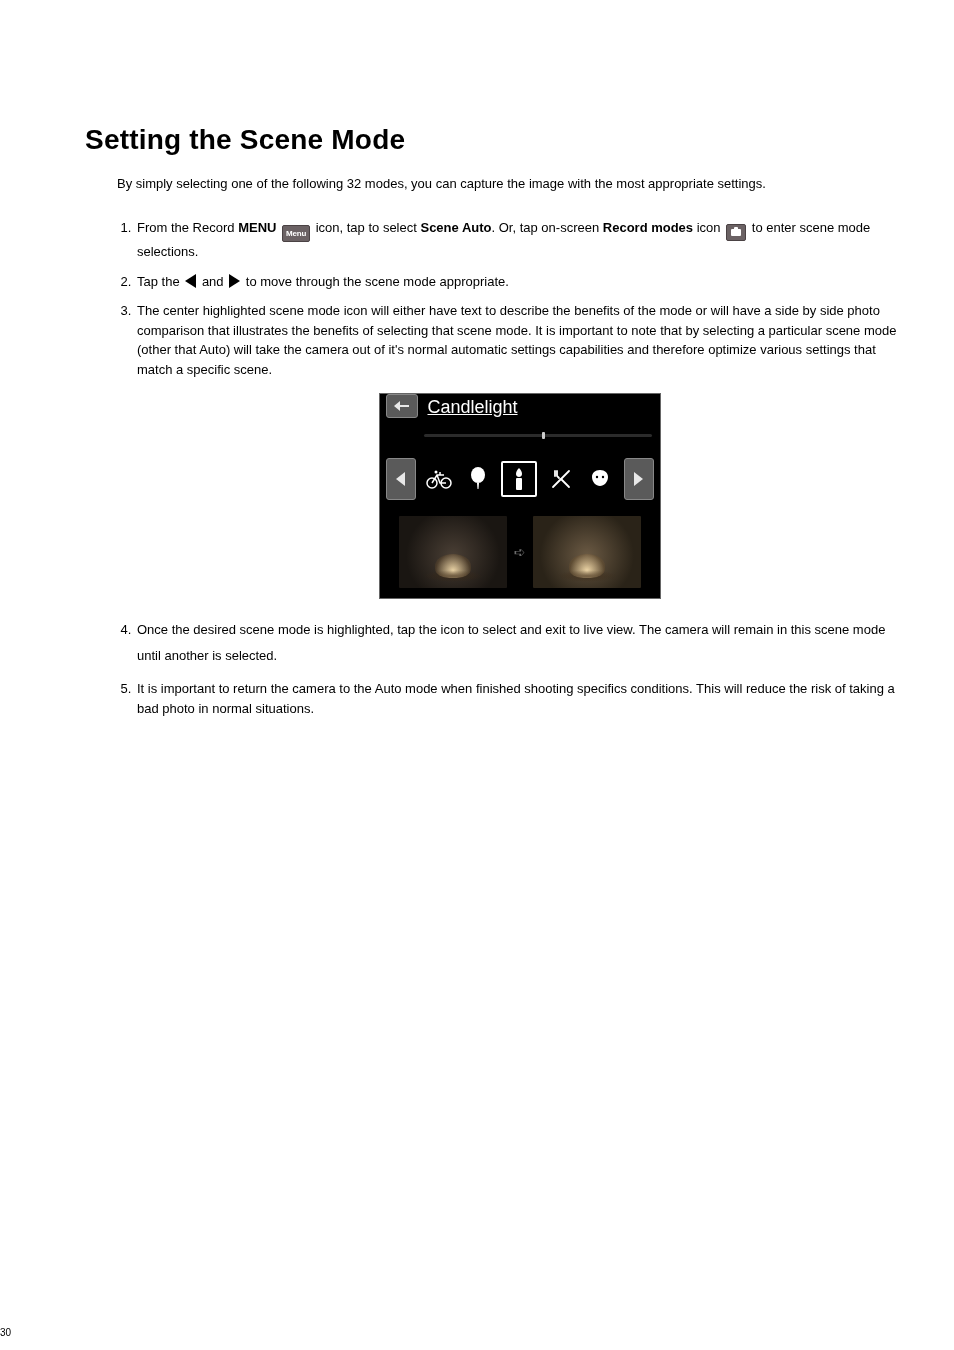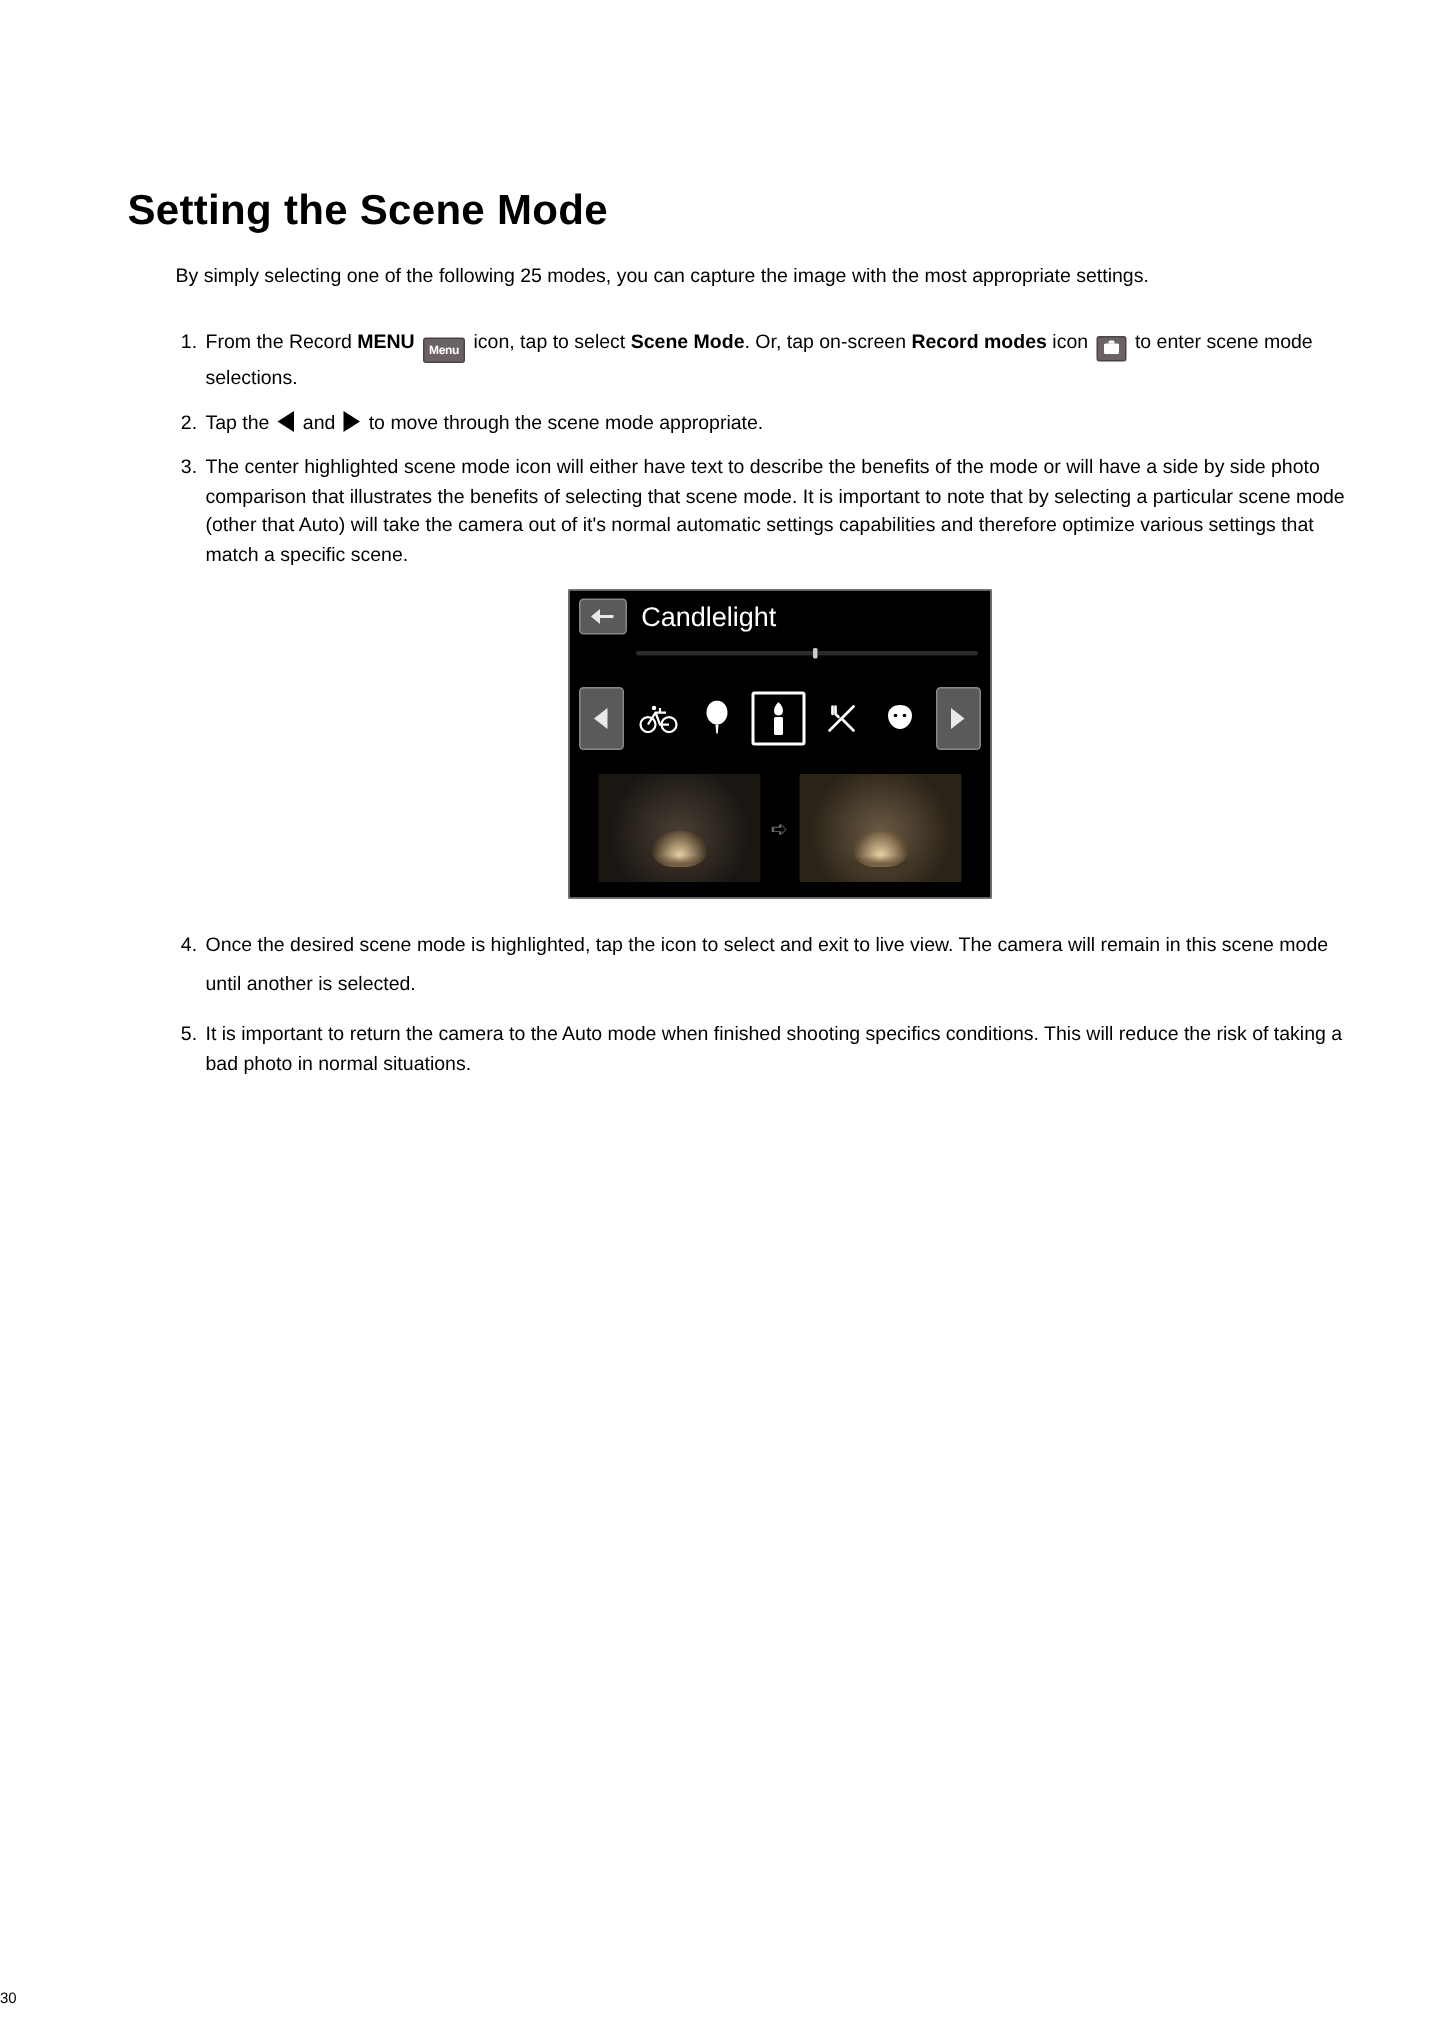--- a/index.html
+++ b/index.html
@@ -112,26 +112,26 @@
     margin: 14px 0 8px 0;
   }
   .screenshot {
     width: 280px;
     border: 1px solid #666;
     background: #000;
     font-family: Arial, sans-serif;
   }
   .ss-header {
     display: flex;
-    align-items: center;
     height: 34px;
     background: #000;
     color: #fff;
     font-size: 18px;
     padding: 0 6px;
+    text-decoration: underline;
   }
   .ss-back {
     width: 30px;
     height: 22px;
     background: #5a5a5a;
     border: 1px solid #888;
     border-radius: 3px;
     display: flex;
     align-items: center;
     justify-content: center;
@@ -280,27 +280,27 @@
     font-size: 10px;
     color: #000;
   }
 </style>
 </head>
 <body>
 
 <div class="page">
   <h1>Setting the Scene Mode</h1>
 
-  <p class="intro">By simply selecting one of the following 25 modes, you can capture the image with the most appropriate settings.</p>
+  <p class="intro">By simply selecting one of the following 32 modes, you can capture the image with the most appropriate settings.</p>
 
   <ol>
 
     <li>
       <span>From the Record </span><b>MENU</b>
-      <span class="inline-icon menu-icon">Menu</span><span> icon, tap to select </span><b>Scene Mode</b><span>. Or, tap on-screen </span><b>Record modes</b><span> icon </span><span class="inline-icon record-mode-icon">
+      <span class="inline-icon menu-icon">Menu</span><span> icon, tap to select </span><b>Scene Auto</b><span>. Or, tap on-screen </span><b>Record modes</b><span> icon </span><span class="inline-icon record-mode-icon">
           <span class="rm-cam"></span>
         </span><span> to enter scene mode selections.</span>
     </li>
 
     <li>
       <span>Tap the </span><span class="tri-icon tri-left"></span><span> and </span><span class="tri-icon tri-right"></span><span> to move through the scene mode appropriate.</span>
     </li>
 
     <li>
       <span>The center highlighted scene mode icon will either have text to describe the benefits of the mode or will have a side by side photo comparison that illustrates the benefits of selecting that scene mode.  It is important to note that by selecting a particular scene mode (other that Auto) will take the camera out of it's normal automatic settings capabilities and therefore optimize various settings that match a specific scene.</span>

